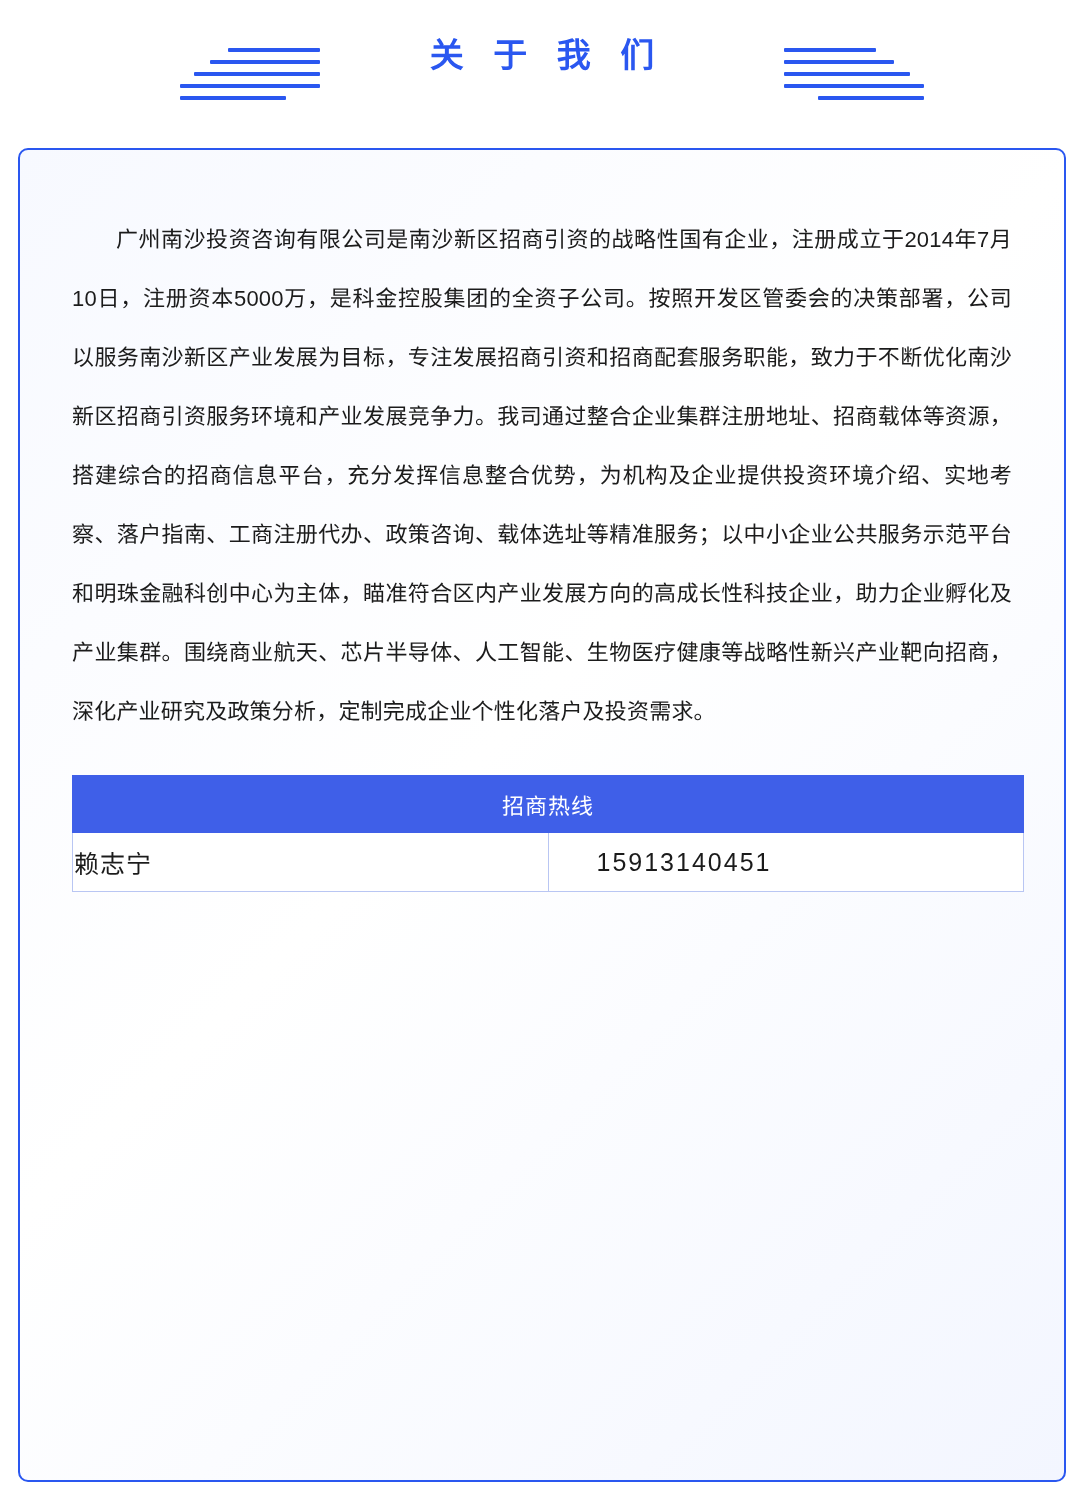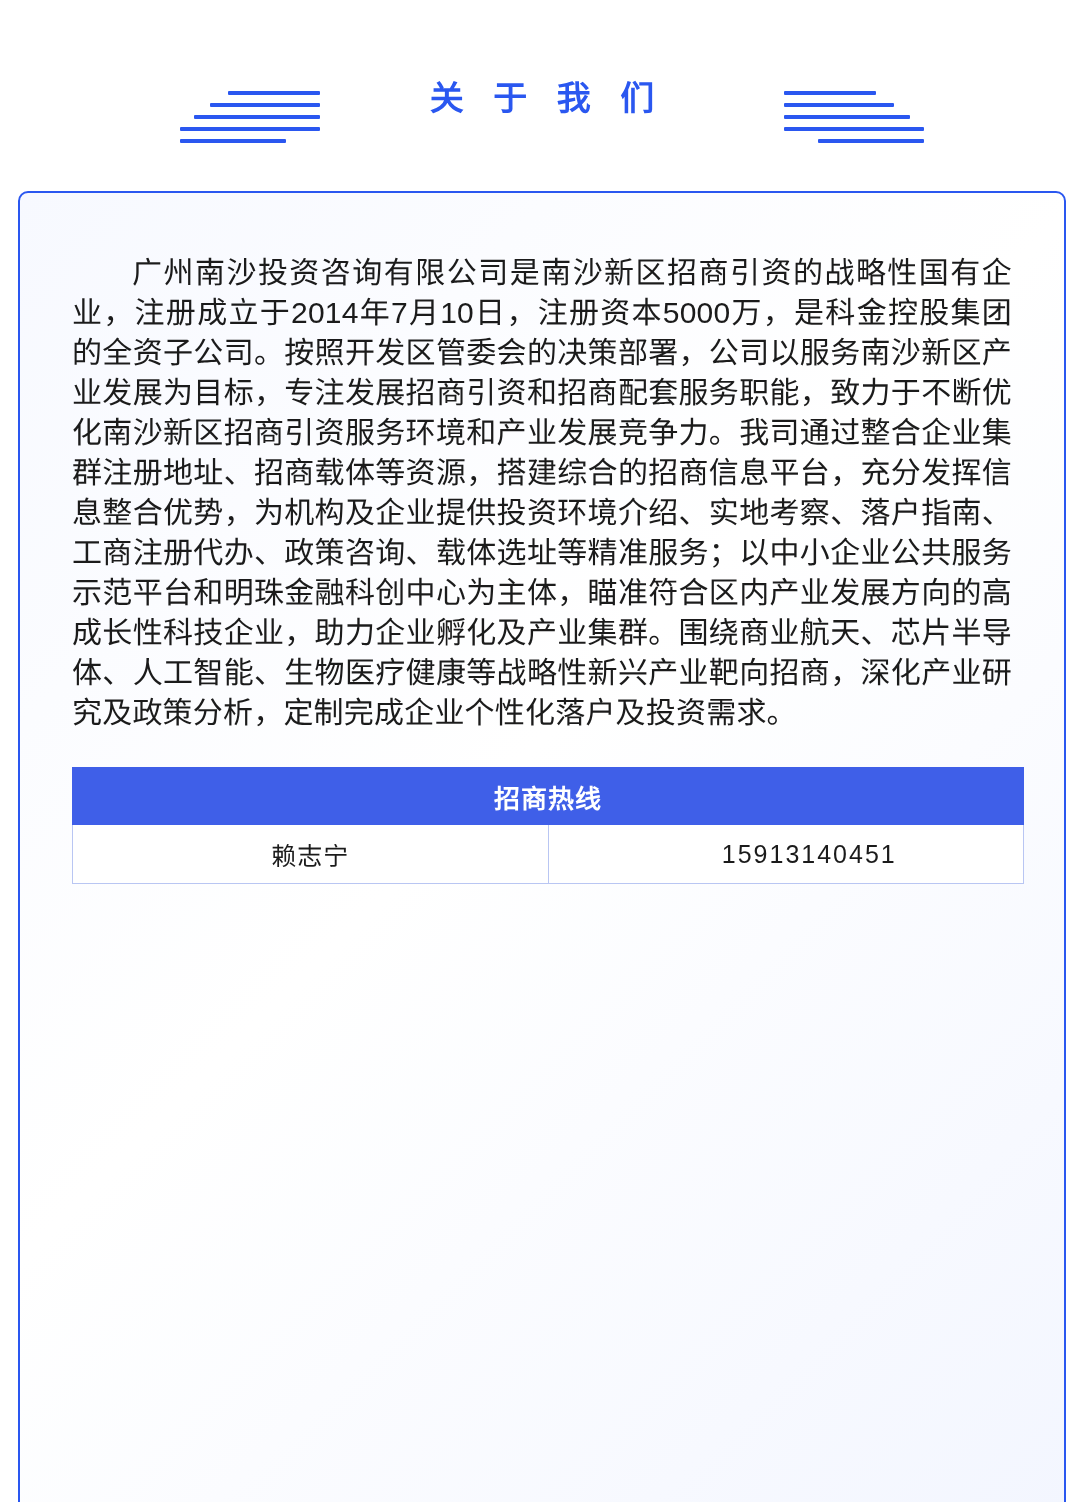--- a/index.html
+++ b/index.html
@@ -18,21 +18,20 @@
     position: relative;
     width: 1084px;
     height: 1502px;
     box-sizing: border-box;
   }
 
   
   .header {
     position: relative;
     height: 132px;
-    margin-top: 43px;
   }
 
   .header-title {
     position: absolute;
     left: 0;
     right: 0;
     top: 28px;
     text-align: center;
     font-size: 34px;
     font-weight: bold;
@@ -79,51 +78,50 @@
     height: 1334px;
     box-sizing: border-box;
     border: 2px solid #2a57f0;
     border-radius: 10px;
     background: linear-gradient(135deg, #f7f9ff 0%, #ffffff 45%, #f3f6ff 100%);
     padding: 60px 52px 0 52px;
   }
 
   .body-text p {
     margin: 0 0 0 0;
-    font-size: 30px;
-    line-height: 40px;
+    font-size: 22px;
+    line-height: 59px;
     color: #1b1b1b;
     text-indent: 2em;
     text-align: justify;
     letter-spacing: 0.2px;
   }
   .body-text p + p { margin-top: 2px; }
 
   
   .contact-table {
     margin-top: 34px;
     width: 952px;
     border-collapse: collapse;
     table-layout: fixed;
   }
   .contact-table th {
     background: #3f5fe8;
     color: #ffffff;
-    font-size: 26px;
-    font-weight: bold;
+    font-size: 22px;
+    font-weight: normal;
     height: 54px;
     letter-spacing: 1px;
     border: 1px solid #3f5fe8;
   }
   .contact-table td {
     height: 56px;
     border: 1px solid #b9c6f3;
     font-size: 25px;
     color: #1b1b1b;
-    text-align: center;
     letter-spacing: 1px;
     background: #ffffff;
   }
   .contact-table td.name { width: 47%; }
   .contact-table td.phone { letter-spacing: 2px; padding-left: 48px; }
 </style>
 </head>
 <body>
 
 <div class="page">

